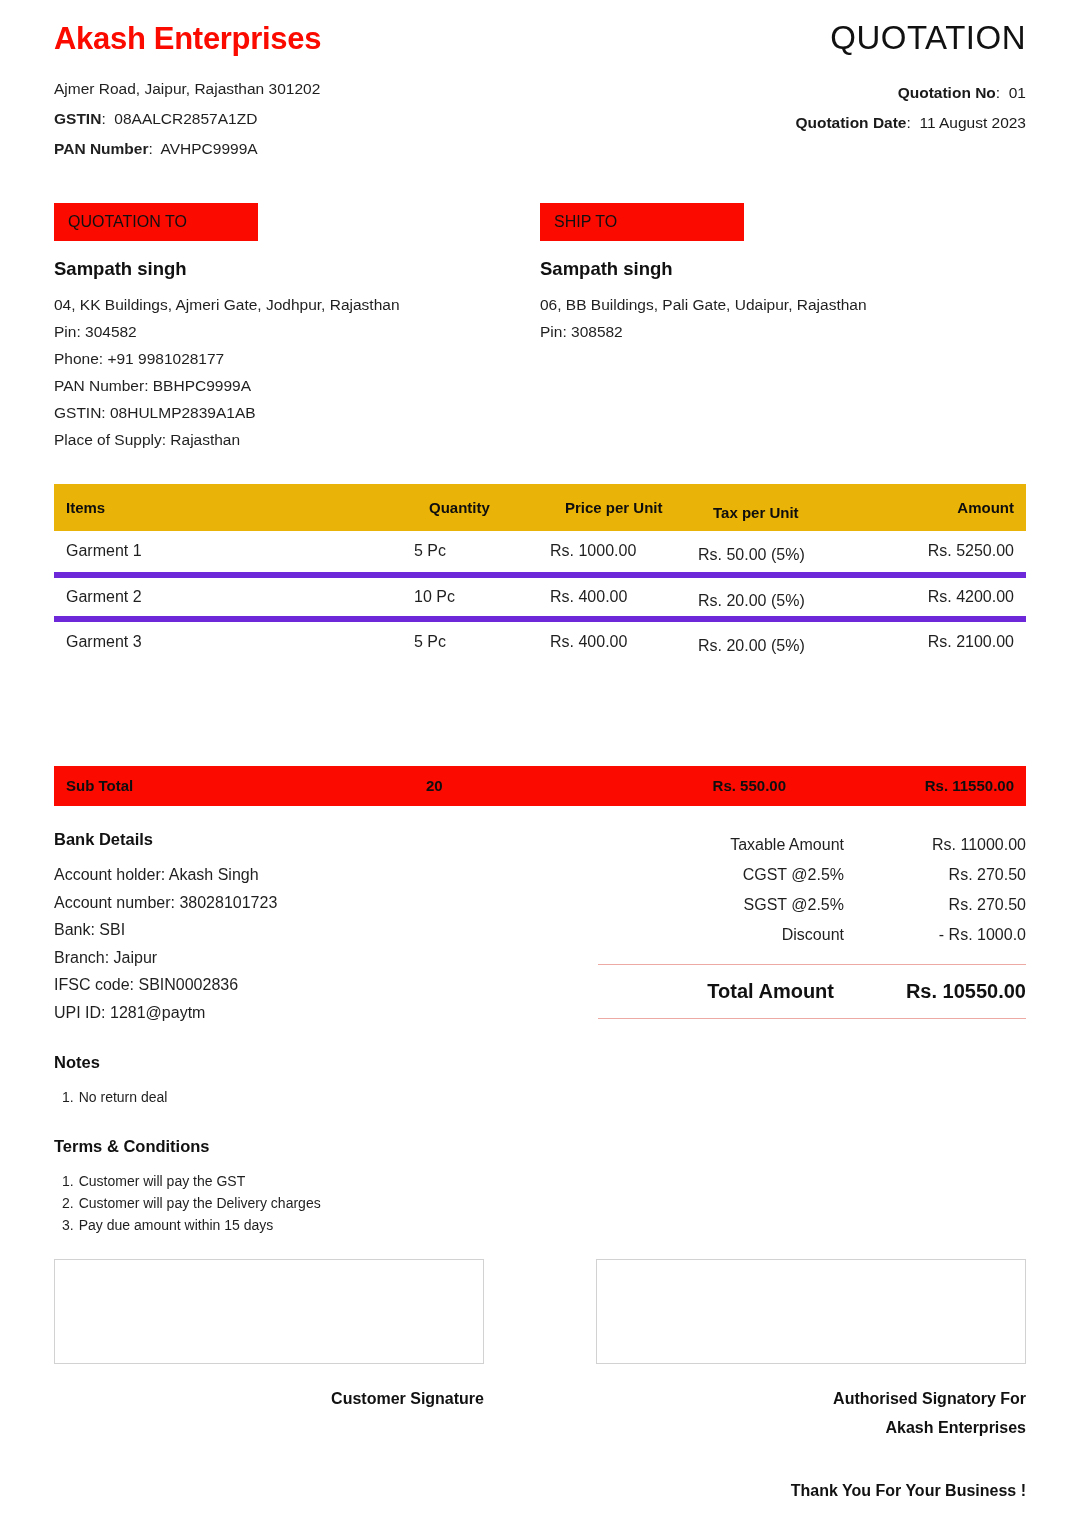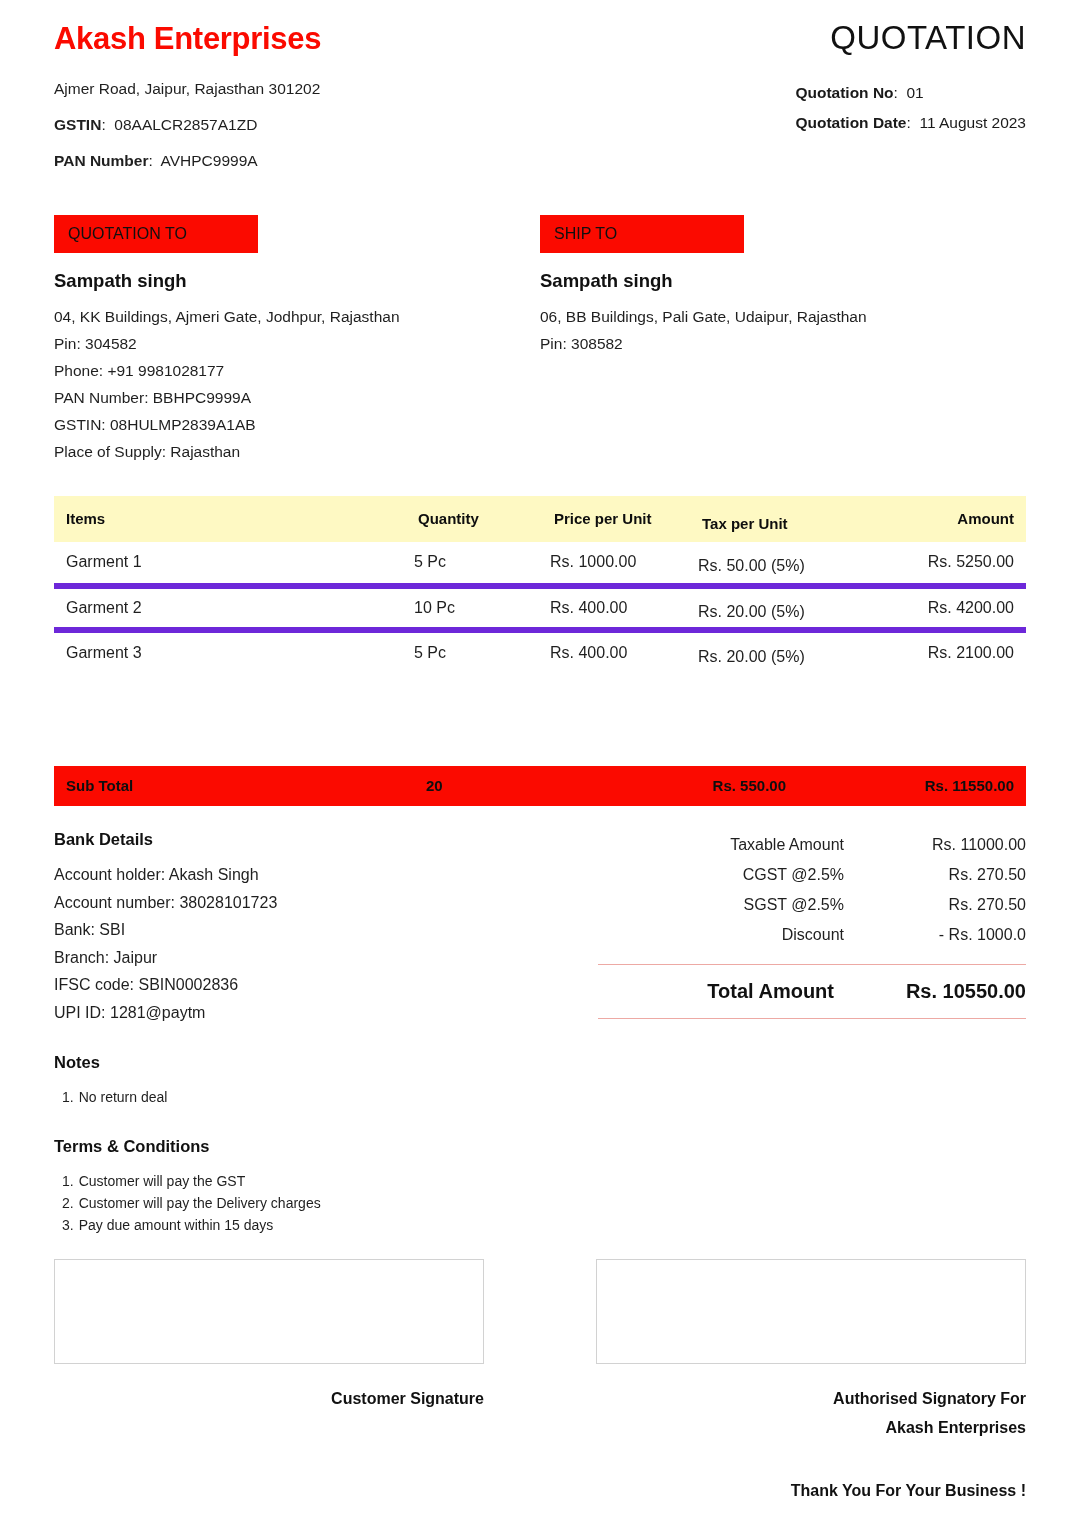--- a/index.html
+++ b/index.html
@@ -32,32 +32,31 @@
     color: #fb0a00;
     letter-spacing: -0.3px;
     line-height: 1.35;
   }
   .company-lines { margin-top: 14px; }
   .company-lines .line {
     font-size: 15.5px;
     line-height: 30px;
     color: #1f1f1f;
     white-space: nowrap;
-    margin-top: 6px;
   }
   .company-lines .line b { font-weight: bold; }
   .doc-title {
     font-size: 33px;
     font-weight: normal;
     letter-spacing: 0.5px;
     text-align: right;
     line-height: 1.2;
     color: #111;
   }
-  .meta { margin-top: 20px; text-align: left; }
+  .meta { margin-top: 20px; text-align: right; }
   .meta .line {
     font-size: 15.5px;
     line-height: 30px;
     white-space: nowrap;
   }
   .meta .line b { font-weight: bold; }
 
   
   .parties {
     display: flex;
@@ -90,28 +89,28 @@
   }
 
   
   .items-table {
     width: 972px;
     margin-top: 31px;
     border-collapse: collapse;
     table-layout: fixed;
   }
   .items-table thead th {
-    background: #fef9c3;
+    background: #eab308;
     color: #0e0e0e;
     font-size: 15px;
     font-weight: bold;
     height: 46px;
     vertical-align: middle;
     text-align: left;
-    padding: 4px;
+    padding: 15px;
   }
   .items-table thead th.c-items   { padding-left: 12px; width: 360px; }
   .items-table thead th.c-qty     { width: 136px; }
   .items-table thead th.c-price   { width: 148px; }
   .items-table thead th.c-tax     { width: 190px; vertical-align: bottom; padding-bottom: 10px; }
   .items-table thead th.c-amount  { text-align: right; padding-right: 12px; }
   .items-table tbody td {
     font-size: 16px;
     height: 44px;
     color: #1f1f1f;

